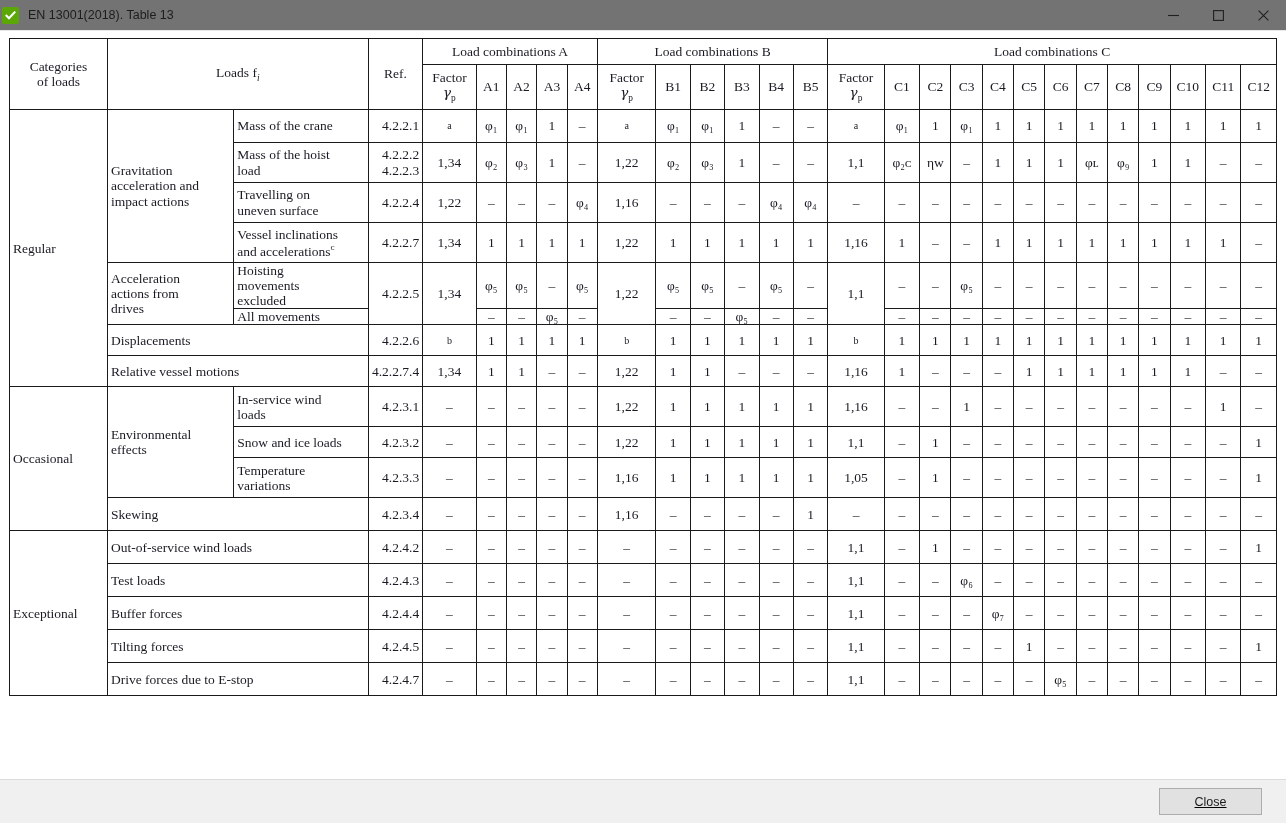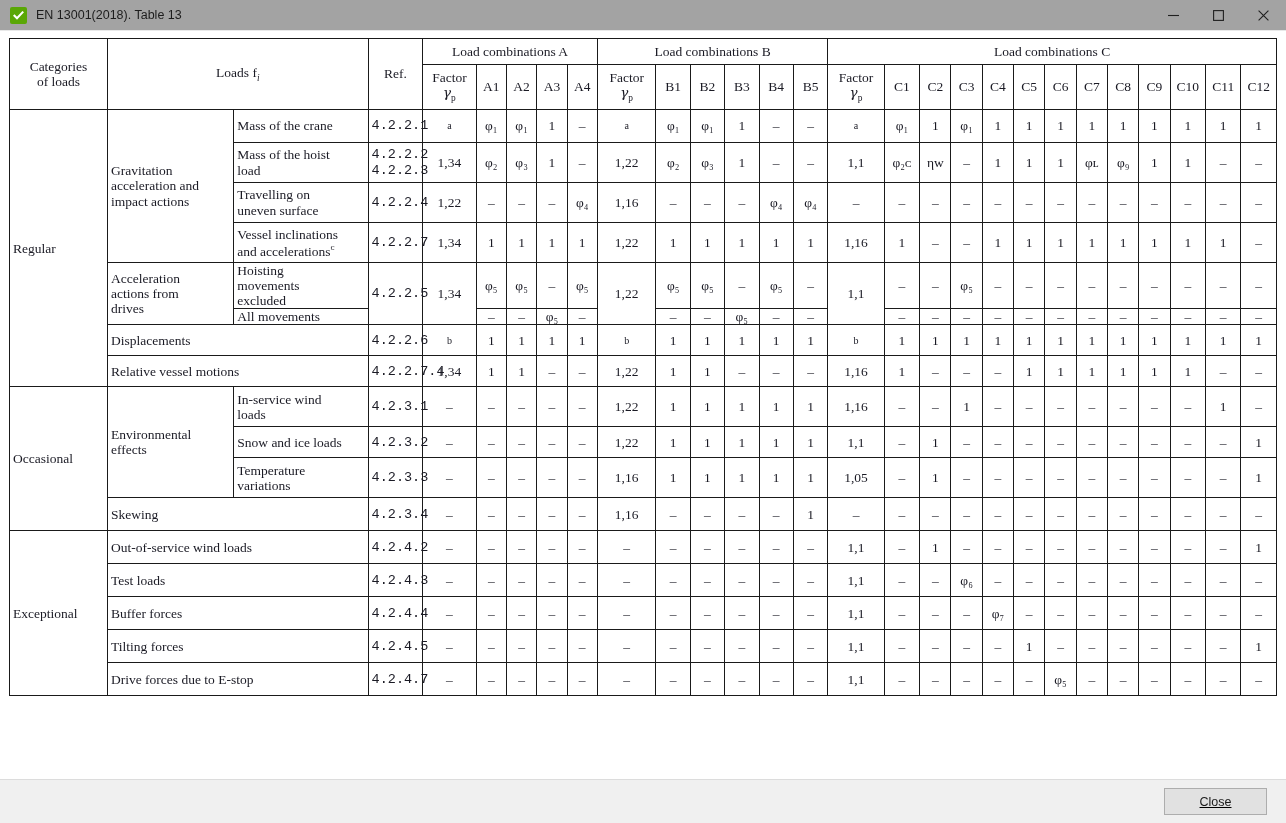--- a/index.html
+++ b/index.html
@@ -13,25 +13,25 @@
     width: 1286px; height: 823px;
     position: relative;
     background: #ffffff;
     display: flex;
     flex-direction: column;
   }
   
   .titlebar {
     height: 31px;
     min-height: 31px;
-    background: #a3a3a3;
+    background: #737373;
     border-bottom: 1px solid #e8e8e8;
     display: flex;
     align-items: center;
-    padding-left: 10px;
+    padding-left: 2px;
     box-sizing: border-box;
   }
   .tb-icon {
     width: 17px; height: 17px;
     background: #5aa706;
     border-radius: 2px;
     display: flex; align-items: center; justify-content: center;
     margin-right: 9px;
     flex: none;
   }
@@ -99,45 +99,44 @@
     font-size: 14px;
     padding-left: 6px;
   }
   td.lbl {
     text-align: left;
     font-size: 14px;
     padding-left: 5px;
     padding-right: 4px;
   }
   td.ref {
-    text-align: center;
+    text-align: right;
     font-size: 13.5px;
     padding-left: 5px;
     white-space: pre-line;
-    font-family: Liberation Mono, monospace;
   }
   td.val {
     text-align: center;
     font-size: 13.5px;
   }
   td.val.small { font-size: 10px; }
   .sup { font-size: 0.68em; vertical-align: super; }
   .sub-s { font-size: 0.70em; vertical-align: sub; }
   .ital { font-style: italic; }
   .gam { font-family: "DejaVu Serif", serif; font-style: italic; }
 
   
   .bottombar {
     height: 44px; min-height: 44px;
     background: #f0f0f0;
     border-top: 1px solid #dcdcdc;
     display: flex;
     align-items: center;
     justify-content: flex-end;
-    padding-right: 19px;
+    padding-right: 24px;
     box-sizing: border-box;
     text-decoration: underline;
   }
   .closebtn {
     width: 101px; height: 25px;
     background: #e1e1e1;
     border: 1px solid #adadad;
     color: #1b1b1b;
     font-size: 12.5px;
     font-family: "Liberation Sans", sans-serif;

